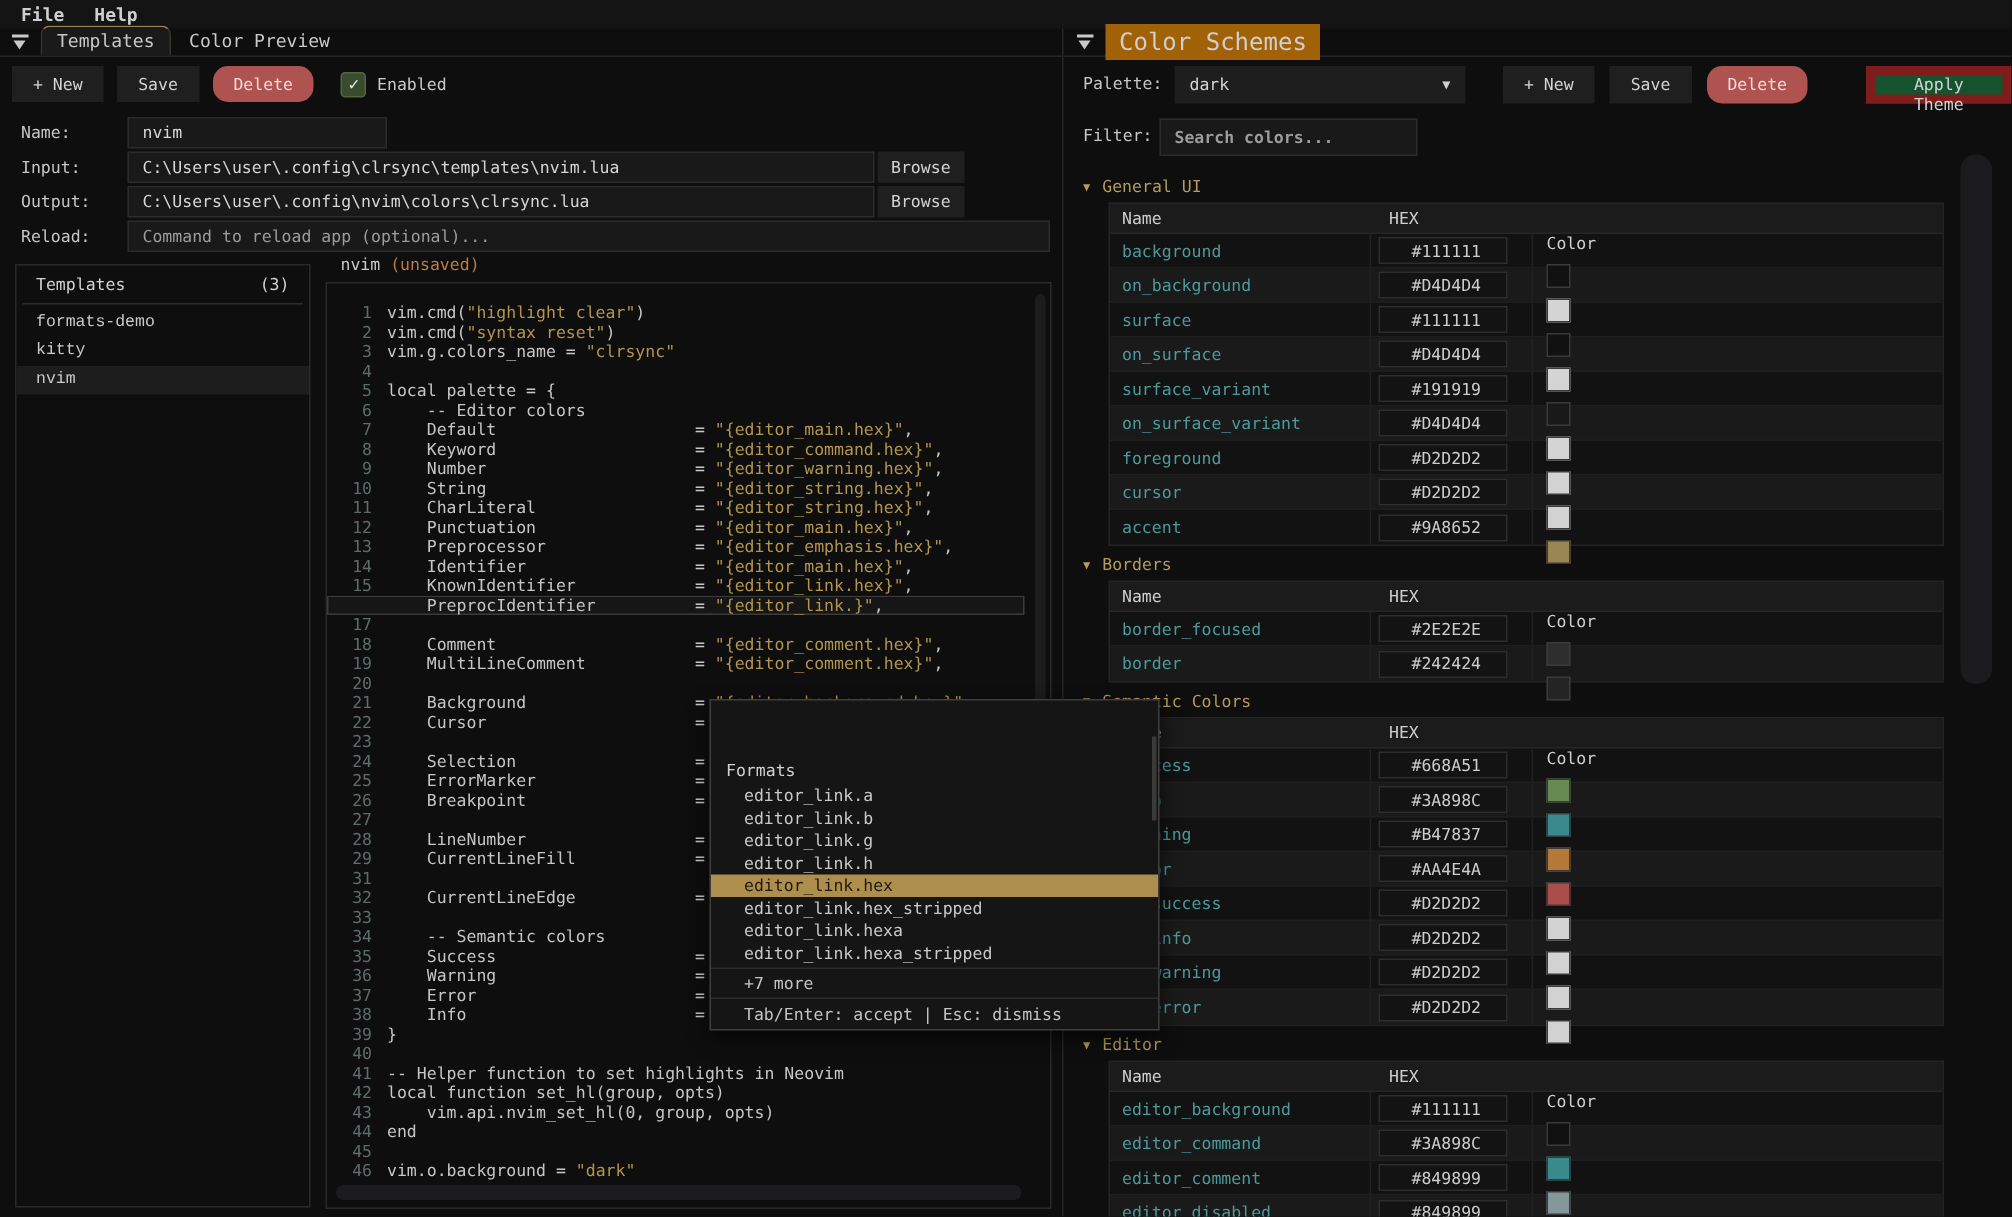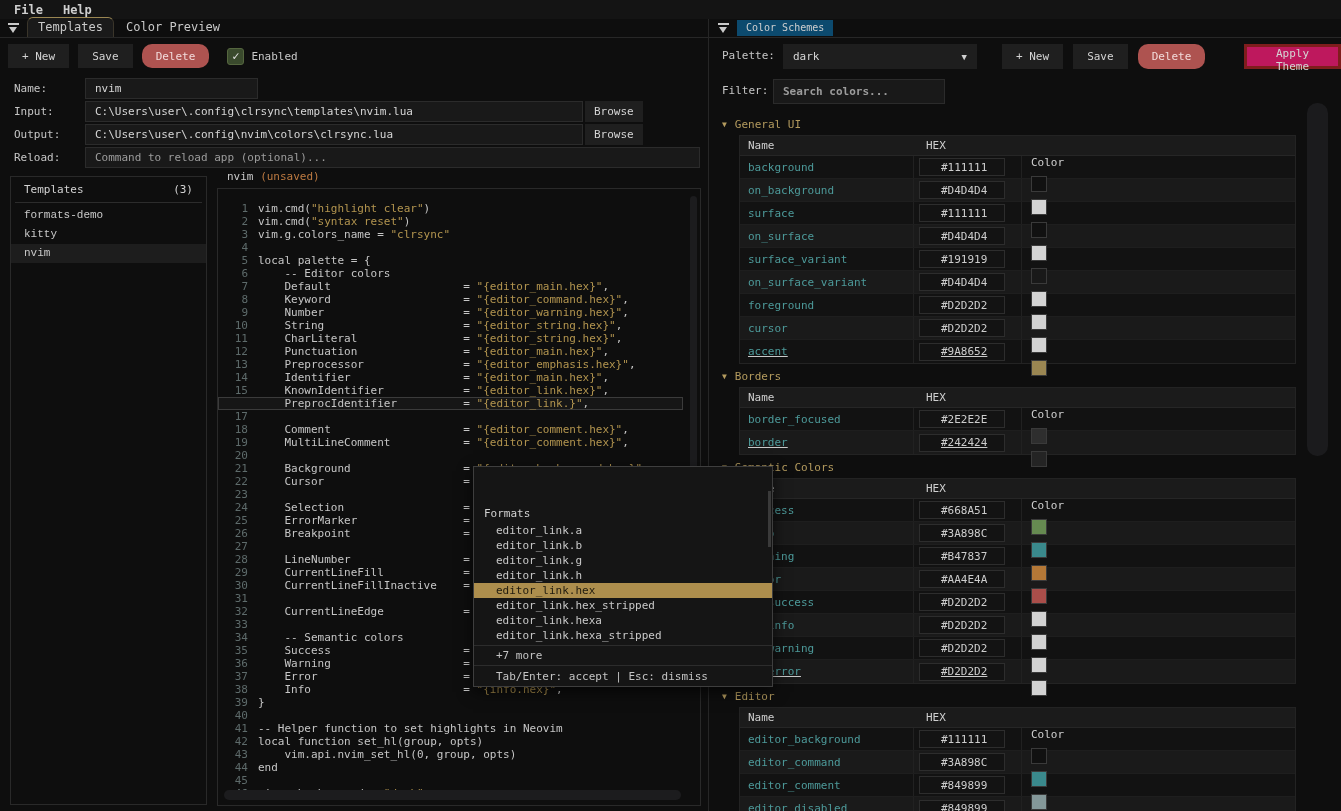--- a/index.html
+++ b/index.html
@@ -19,27 +19,27 @@
     border-bottom:1px solid #272727; display:flex; align-items:center; gap:8px; padding-left:9px; }
   .vdivider { position:absolute; left:708px; top:19px; width:1px; height:792px; background:#262626; }
   .collapse-icon { display:inline-block; width:11px; position:relative; height:10px; flex:none; }
   .collapse-icon::before { content:""; position:absolute; left:0; top:0; width:11px; height:2px; background:#C9C9C9; }
   .collapse-icon::after { content:""; position:absolute; left:1px; top:4px; border-left:4.5px solid transparent;
     border-right:4.5px solid transparent; border-top:6px solid #C9C9C9; }
   .tabbar .collapse-icon { margin:0 6px 4px 8px; }
   .tab { font-size:12px; padding:2px 10px 3px; color:#C9C9C9; }
   .tab.active { background:#1A1A1A; border-top:1px solid #9A8652; border-left:1px solid #3A352A;
     border-right:1px solid #3A352A; border-radius:6px 6px 0 0; }
-  .panel-title-chip { background:#0c4a6e; padding:2px 9px 3px; font-size:10px; color:#CFCFCF; }
+  .panel-title-chip { background:#a16207; padding:2px 9px 3px; font-size:16px; color:#CFCFCF; }
   
   .toolbar { position:absolute; left:8px; top:44px; display:flex; align-items:center; gap:9px; }
   .btn { background:#1F1F1F; color:#D4D4D4; border:none; font:inherit; font-size:11px;
     height:24px; padding:0 14px; cursor:pointer; }
   .btn.danger { background:#AE5350; color:#F2DBDA;border-radius:10px; }
-  .btn.outline { background:#be185d; border:3px solid #7f1d1d;margin-left:22px; }
+  .btn.outline { background:#14532d; border:6px solid #7f1d1d;margin-left:22px; }
   .checkbox-wrap { display:flex; align-items:center; gap:7px; margin-left:9px; }
   .checkbox { width:17px; height:17px; background:#3A4A2D; border:1px solid #55663F; border-radius:3px;
     display:flex; align-items:center; justify-content:center; color:#E2E2E2; font-size:12px; cursor:pointer; }
   
   .form-row { position:absolute; left:14px; height:22px; }
   .form-label { position:absolute; left:0; top:4px; color:#C6C6C6; }
   .tfield { position:absolute; top:0; height:21px; background:#191919; border:1px solid #2B2B2B;
     color:#D6D6D6; font:inherit; padding:0 9px; }
   .tfield::placeholder { color:#9C9C9C; }
   
@@ -67,21 +67,21 @@
   .dropdown .arrow { margin-left:auto; font-size:9px; color:#D0D0D0; }
   .pal-btns { position:absolute; left:293px; top:6px; display:flex; gap:10px; }
   .pal-btns .btn { height:25px; }
   .apply-btn { position:absolute; left:513px; top:6px; height:25px; }
   .filter-input { left:64px; top:41px; width:172px; height:25px;font-weight:bold; }
   .sections { position:absolute; left:13px; top:74px; width:586px; }
   .sec-header { display:flex; align-items:center; gap:8px; margin:6px 0 4px; color:#B49B5E; cursor:pointer; }
   .sec-arrow { font-size:8px; color:#B49B5E; }
   .ctable { margin-left:17px; width:557px; background:#121212; border:1px solid #232323; }
   .crow { display:flex; align-items:center; height:23px; border-bottom:1px solid #1E1E1E; }
-  .crow:last-child { border-bottom:none;text-decoration:underline; }
+  .crow:last-child { border-bottom:none; }
   .crow:nth-child(odd) { background:#1A1A1A; }
   .crow.head { height:20px; background:#1B1B1B; color:#CFCFCF; border-bottom:1px solid #262626; }
   .cname { width:174px; padding-left:8px; color:#4D9A9A; overflow:hidden; white-space:nowrap; align-self:stretch;
     display:flex; align-items:center; border-right:1px solid #212121; }
   .crow.head .cname { color:#CFCFCF; border-right:none; }
   .chex { width:108px; align-self:stretch; display:flex; align-items:center; padding-left:5px;
     border-right:1px solid #212121; }
   .crow.head .chex { border-right:none; padding-left:12px; }
   .hexbox { width:86px; height:18px; background:#131313; border:1px solid #2D2D2D; color:#CDCDCD;
     display:flex; align-items:center; padding-left:21px; cursor:text; }
@@ -190,21 +190,20 @@
       <div class="code-line"><span class="ln">20</span></div>
       <div class="code-line"><span class="ln">21</span><span class="c">    Background                 = </span><span class="s">"{editor_background.hex}"</span><span class="c">,</span></div>
       <div class="code-line"><span class="ln">22</span><span class="c">    Cursor                     = </span></div>
       <div class="code-line"><span class="ln">23</span></div>
       <div class="code-line"><span class="ln">24</span><span class="c">    Selection                  = </span></div>
       <div class="code-line"><span class="ln">25</span><span class="c">    ErrorMarker                = </span></div>
       <div class="code-line"><span class="ln">26</span><span class="c">    Breakpoint                 = </span></div>
       <div class="code-line"><span class="ln">27</span></div>
       <div class="code-line"><span class="ln">28</span><span class="c">    LineNumber                 = </span></div>
       <div class="code-line"><span class="ln">29</span><span class="c">    CurrentLineFill            = </span></div>
-      <div class="code-line"><span class="ln">30</span><span class="c">    CurrentLineFillInactive    = </span></div>
       <div class="code-line"><span class="ln">31</span></div>
       <div class="code-line"><span class="ln">32</span><span class="c">    CurrentLineEdge            = </span></div>
       <div class="code-line"><span class="ln">33</span></div>
       <div class="code-line"><span class="ln">34</span><span class="c">    -- Semantic colors</span></div>
       <div class="code-line"><span class="ln">35</span><span class="c">    Success                    = </span><span class="s">"{success.hex}"</span><span class="c">,</span></div>
       <div class="code-line"><span class="ln">36</span><span class="c">    Warning                    = </span><span class="s">"{warning.hex}"</span><span class="c">,</span></div>
       <div class="code-line"><span class="ln">37</span><span class="c">    Error                      = </span><span class="s">"{error.hex}"</span><span class="c">,</span></div>
       <div class="code-line"><span class="ln">38</span><span class="c">    Info                       = </span><span class="s">"{info.hex}"</span><span class="c">,</span></div>
       <div class="code-line"><span class="ln">39</span><span class="c">}</span></div>
       <div class="code-line"><span class="ln">40</span></div>

